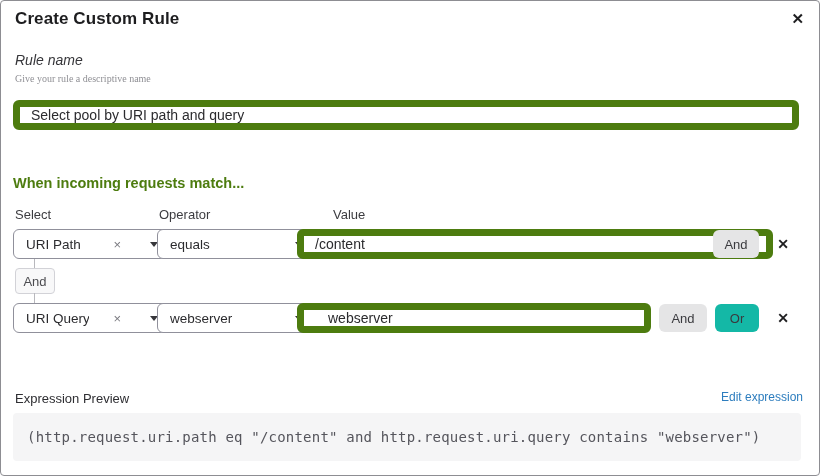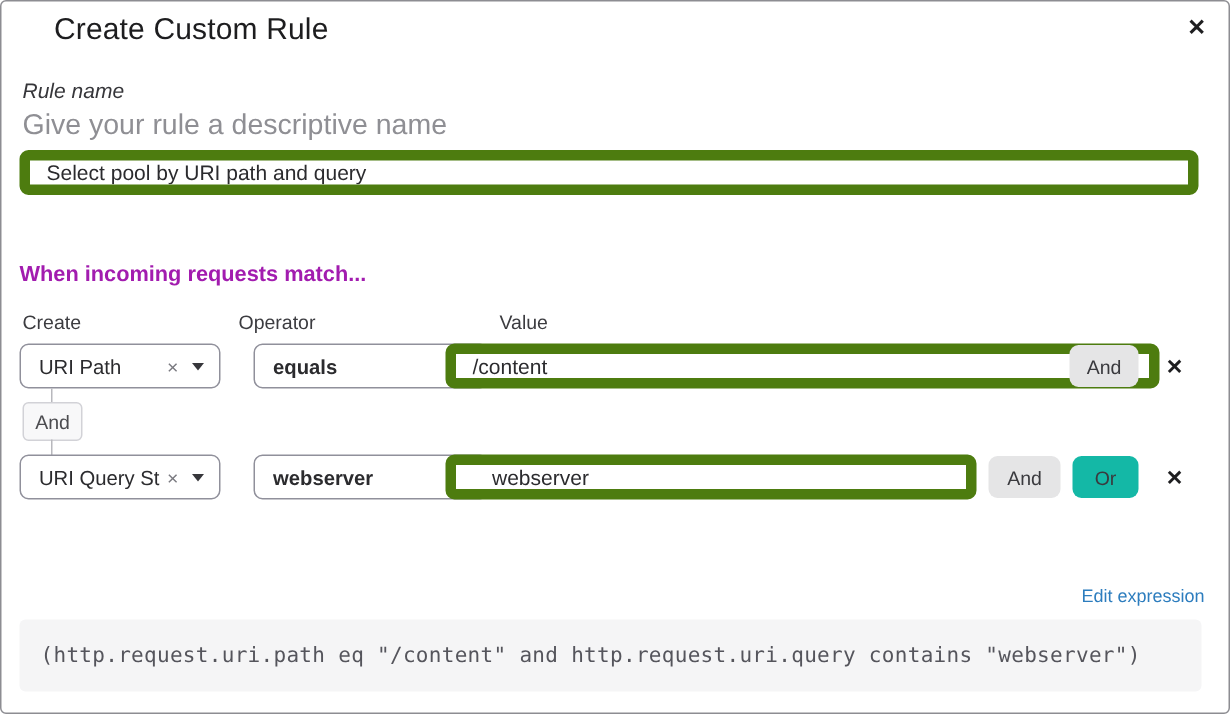--- a/index.html
+++ b/index.html
@@ -2,59 +2,59 @@
 <html><head>
 <meta charset="utf-8">
 <style>
   html,body { margin:0; padding:0; background:#fff; }
   body { width:820px; height:476px; font-family:"Liberation Sans", sans-serif; }
   .dialog {
     position:relative; width:820px; height:476px; box-sizing:border-box;
     background:#fff; border:1px solid #8d8d92; border-radius:4px; overflow:hidden;
   }
   .title {
-    position:absolute; left:14px; top:8px; font-size:20px; font-weight:normal;
-    color:#1d1d1f; letter-spacing:.1px;margin-left:21px;
+    position:absolute; left:14px; top:8px; font-size:17px; font-weight:bold;
+    color:#1d1d1f; letter-spacing:.1px;
   }
   .close-btn {
     position:absolute; right:10px; top:5px; font-size:15px; font-weight:bold;
     color:#1e1e20; cursor:pointer; padding:2px 5px; line-height:1.4;
   }
   .rule-label   { position:absolute; left:14px; top:51px;  font-size:14px;  color:#36363a;font-style:italic; }
-  .rule-helper  { position:absolute; left:14px; top:72px;  font-size:19px;  color:#8f8f94; }
+  .rule-helper  { position:absolute; left:14px; top:72px;  font-size:10px;  color:#8f8f94;font-family:Liberation Serif, serif; }
   .text-input {
     position:absolute; box-sizing:border-box; height:30px;
     border:7px solid #4d7c0f; border-radius:6px; background:#fff;
     padding:0 11px; font-family:inherit; font-size:14px; color:#2b2b2e; outline:none;
   }
   .rule-input { left:12px; top:99px; width:786px; }
   .match-heading {
-    position:absolute; left:12px; top:174px; font-size:14.5px; font-weight:bold; color:#a21caf;
+    position:absolute; left:12px; top:174px; font-size:14.5px; font-weight:bold; color:#4d7c0f;
   }
   .col-label { position:absolute; top:206px; font-size:13px; color:#3c3c40; }
   .col-field    { left:14px; }
   .col-operator { left:158px; }
   .col-value    { left:300px;margin-left:32px; }
   .select {
     position:absolute; box-sizing:border-box; height:30px;
     border:1px solid #90909b; border-radius:6px; background:#fff;
     display:flex; align-items:center; padding:0 10px 0 12px;
     font-size:13.5px; color:#2b2b2e; cursor:pointer;
   }
   .select .sel-txt { flex:1; white-space:nowrap; overflow:hidden; }
   .select .clear-x { color:#7a7a80; font-size:13px; margin:0 9px 0 4px; cursor:pointer; line-height:1; }
   .caret {
     width:0; height:0; flex:0 0 auto;
     border-left:4.5px solid transparent; border-right:4.5px solid transparent;
     border-top:5px solid #37373b;
   }
   .row1 .select, .row1 .text-input { top:228px; }
   .row2 .select, .row2 .text-input { top:302px; }
-  .field-sel    { left:12px;  width:134px; }
-  .operator-sel { left:168px; width:157px;font-weight:bold; }
+  .field-sel    { left:12px;  width:156px;gap:20px; }
+  .operator-sel { left:156px; width:157px; }
   .value-1 { left:296px; width:476px; }
   .value-2 { left:296px; width:354px;padding-left:24px; }
   .chip {
     position:absolute; box-sizing:border-box; height:28px; border:none;
     background:#e5e5e6; border-radius:6px; font-family:inherit; font-size:13px;
     color:#3a3a3e; cursor:pointer; padding:0;
   }
   .and-1 { left:712px; top:229px; width:46px; }
   .and-2 { left:658px; top:303px; width:48px; }
   .or-2  { left:714px; top:303px; width:44px; }
@@ -91,21 +91,21 @@
 
   <div class="title">Create Custom Rule</div>
   <div class="close-btn">✕</div>
 
   <div class="rule-label">Rule name</div>
   <div class="rule-helper">Give your rule a descriptive name</div>
   <input class="text-input rule-input" type="text" value="Select pool by URI path and query" style="">
 
   <div class="match-heading">When incoming requests match...</div>
 
-  <div class="col-label col-field">Create</div>
+  <div class="col-label col-field">Select</div>
   <div class="col-label col-operator">Operator</div>
   <div class="col-label col-value">Value</div>
 
   <div class="row1">
     <div class="select field-sel">
       <span class="sel-txt">URI Path</span>
       <span class="clear-x">×</span>
       <span class="caret"></span>
     </div>
     <div class="select operator-sel">
@@ -130,18 +130,19 @@
     <div class="select operator-sel">
       <span class="sel-txt">webserver</span>
       <span class="caret"></span>
     </div>
     <input class="text-input value-2" type="text" value="webserver" style="">
     <button class="chip and-2" style="background: rgb(229, 229, 230);">And</button>
     <button class="chip or-2" style="background: #14b8a6;">Or</button>
     <button class="row-delete del-2">✕</button>
   </div>
 
+  <div class="expr-label">Expression Preview</div>
   <a class="expr-link" style="color: rgb(45, 125, 190);">Edit expression</a>
   <div class="code-block" style="background: rgb(245, 245, 246);">
     <span class="code-text">(http.request.uri.path eq "/content" and http.request.uri.query contains "webserver")</span>
   </div>
 
 </div>
 
 </body></html>

